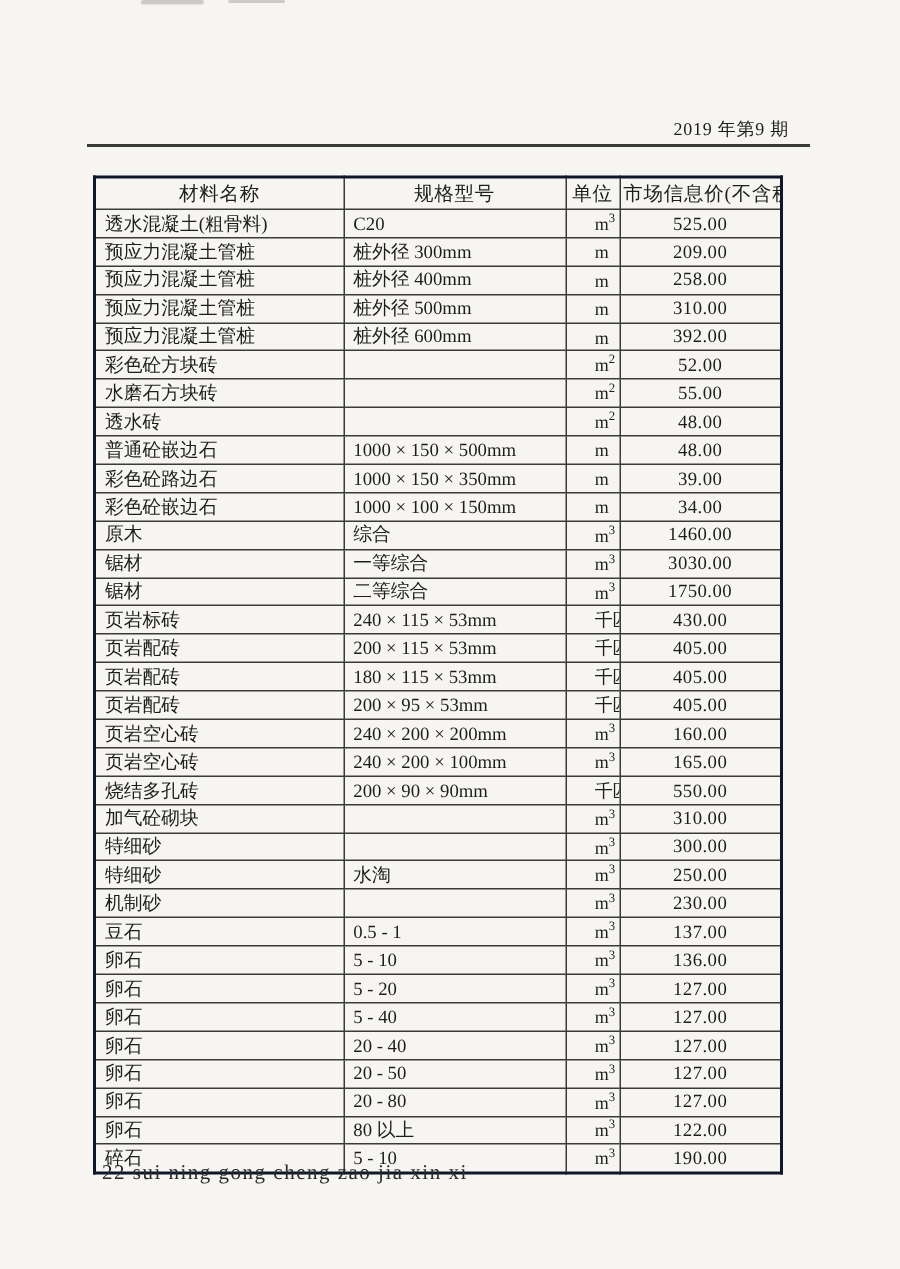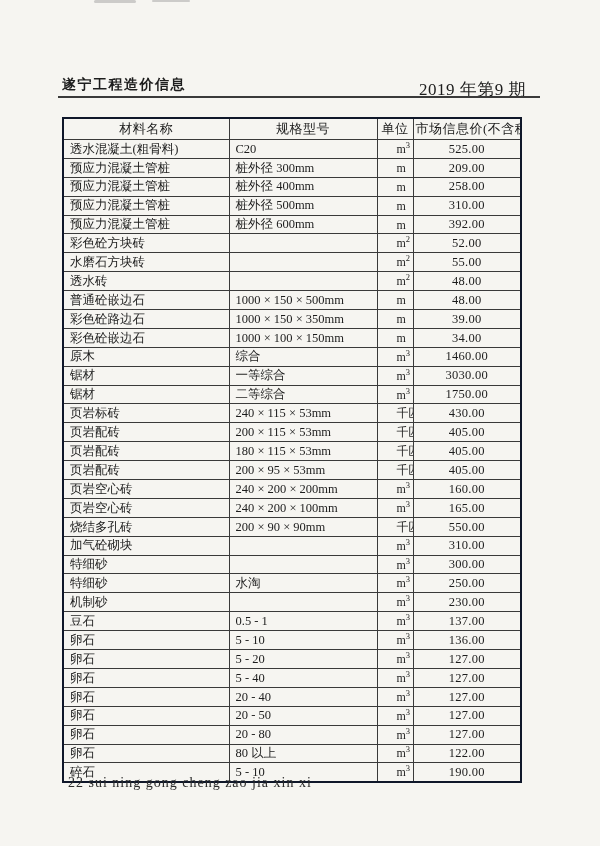--- a/index.html
+++ b/index.html
@@ -30,21 +30,21 @@
     position: absolute;
     left: 62px; top: 76px;
     font-size: 14px;
     font-weight: bold;
     letter-spacing: 1.5px;
     white-space: nowrap;
   }
   .hdr-right {
     position: absolute;
     right: 74px; top: 78px;
-    font-size: 17px;
+    font-size: 12px;
     letter-spacing: .5px;
     white-space: nowrap;
   }
   .hdr-rule {
     position: absolute;
     left: 58px; top: 96px;
     width: 482px; height: 2px;
     background: #3a3a3a;
   }
 
@@ -101,21 +101,20 @@
   }
 </style>
 </head>
 <body>
 
 <div class="page">
 
   <div class="smudge s1"></div>
   <div class="smudge s2"></div>
 
-  <div class="hdr-left">遂宁工程造价信息</div>
 
   <div class="hdr-right">2019 年第9 期</div>
 
   <div class="hdr-rule"></div>
 
   <table class="price-table">
     <colgroup>
       <col class="c-name">
         <col class="c-spec">
         <col class="c-unit">

